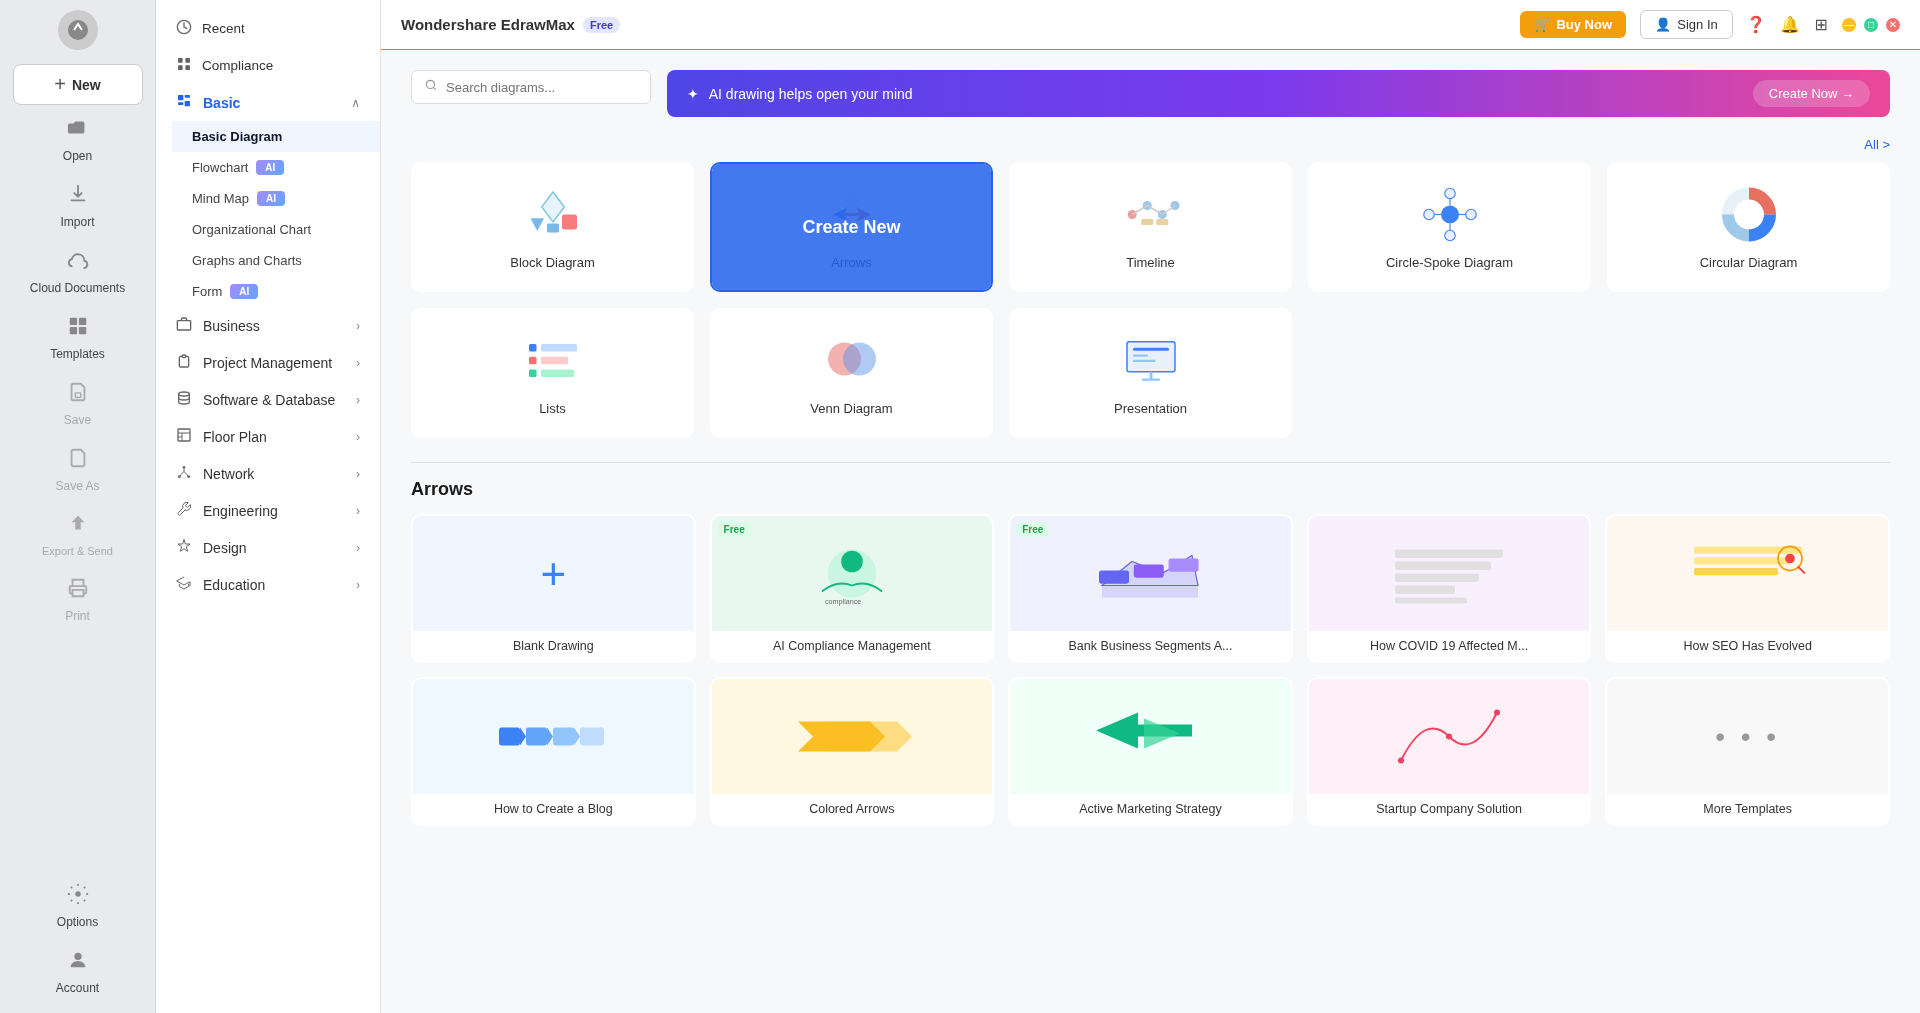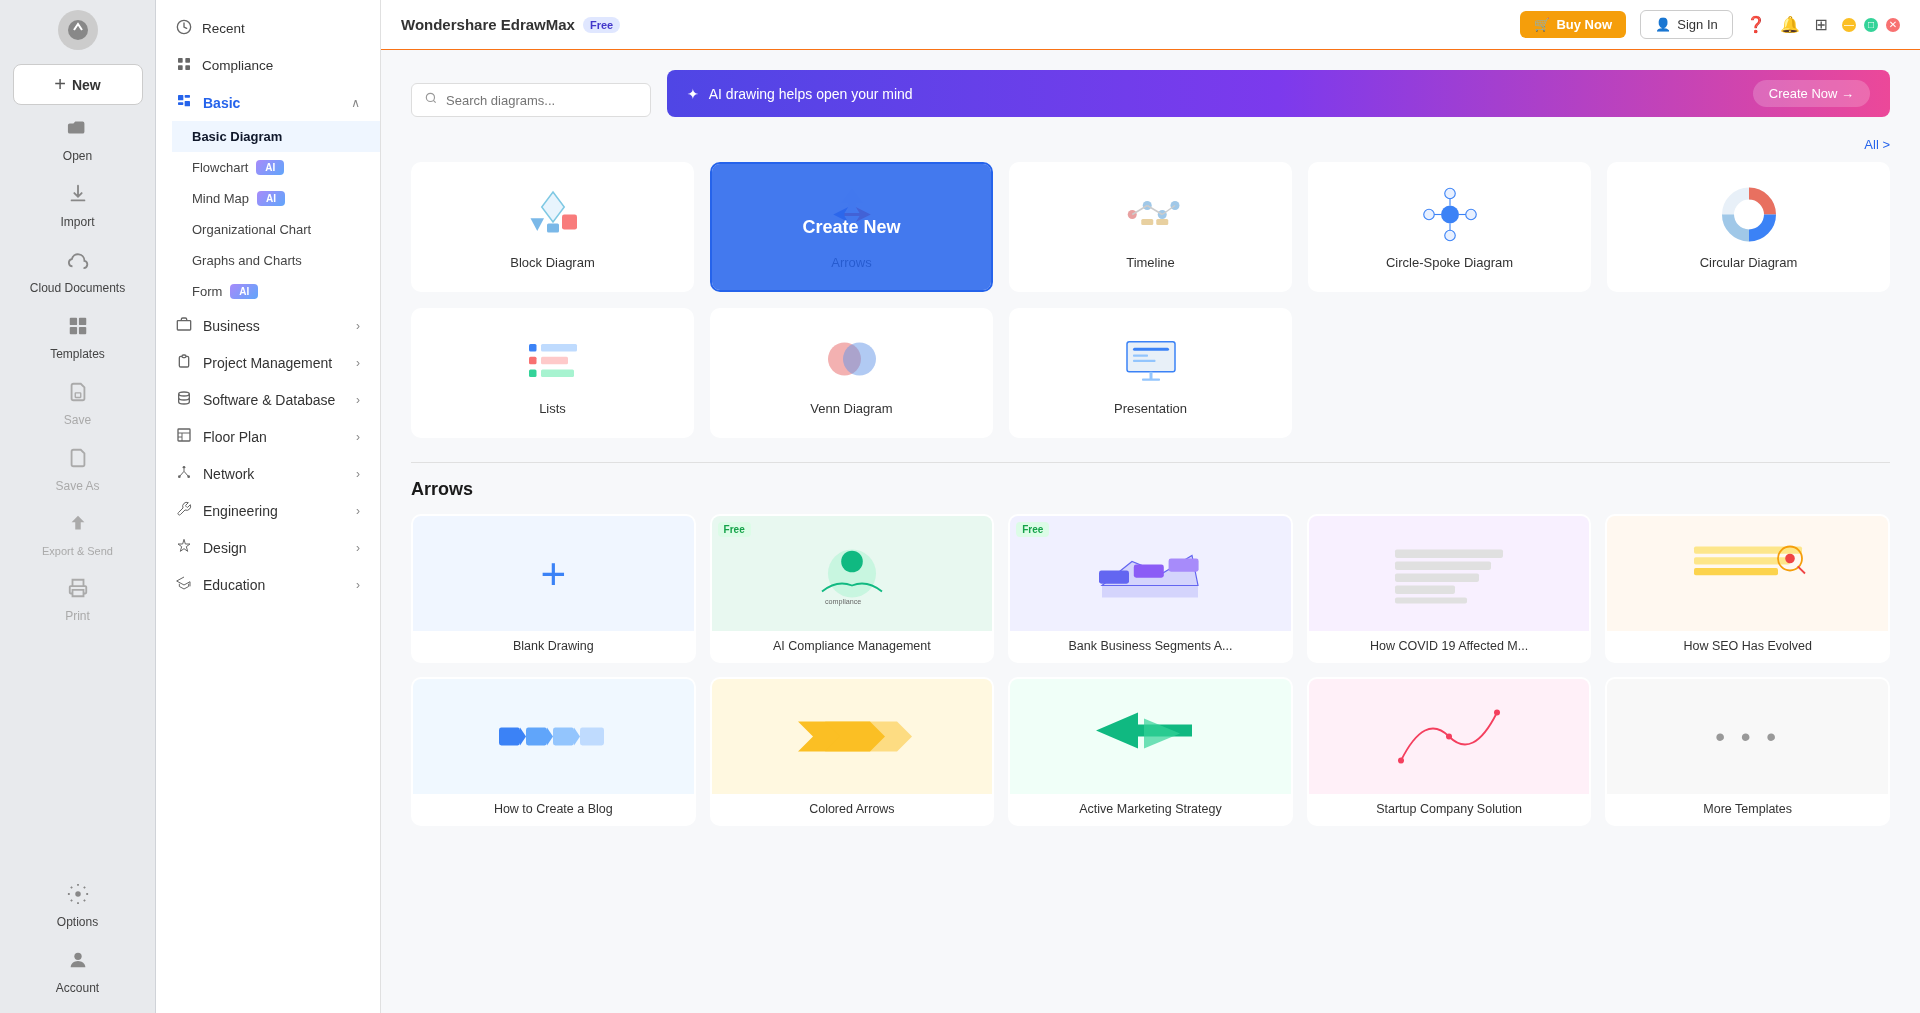--- a/index.html
+++ b/index.html
@@ -149,21 +149,21 @@
     
     .content-area {
       flex: 1;
       overflow-y: auto;
       padding: 20px 30px;
       background: #f7f8fa;
     }
 
     
     .top-controls {
-      display: flex; align-items: flex-end; gap: 16px;
+      display: flex; align-items: flex-start; gap: 16px;
       margin-bottom: 20px;
     }
     .search-bar {
       display: flex; align-items: center;
       background: white;
       border: 1px solid #ddd;
       border-radius: 6px;
       padding: 7px 12px;
       gap: 8px;
       width: 240px;

